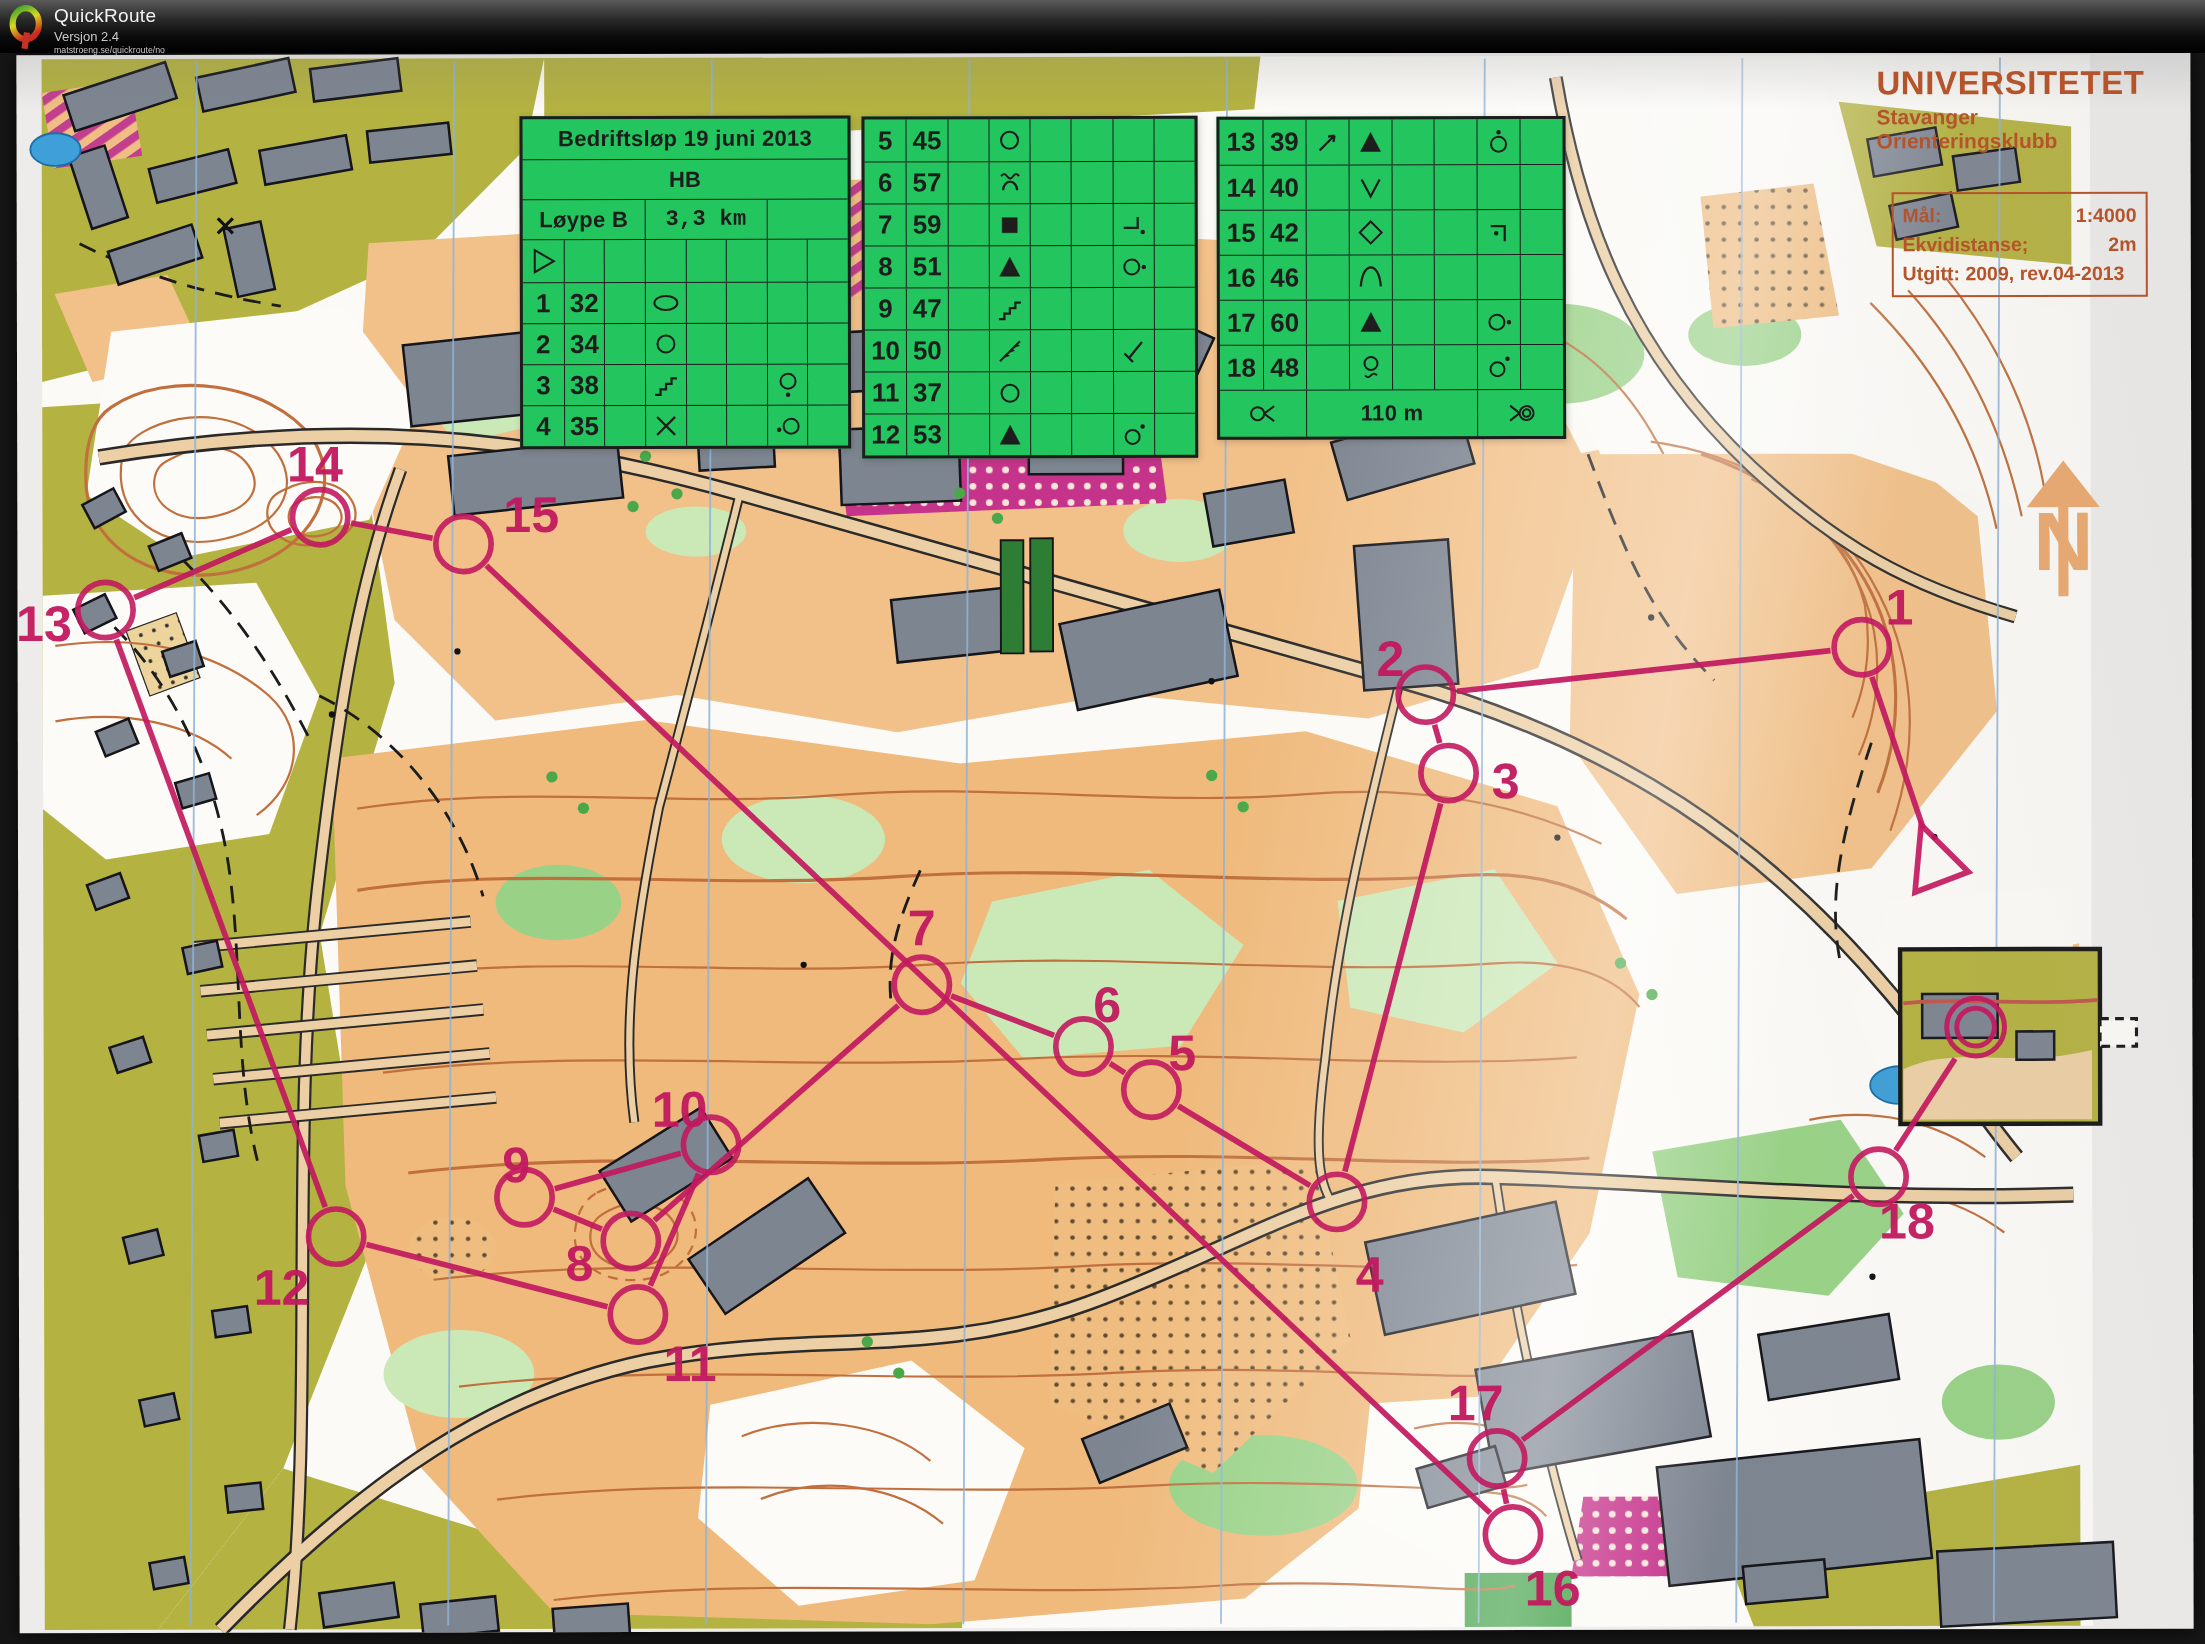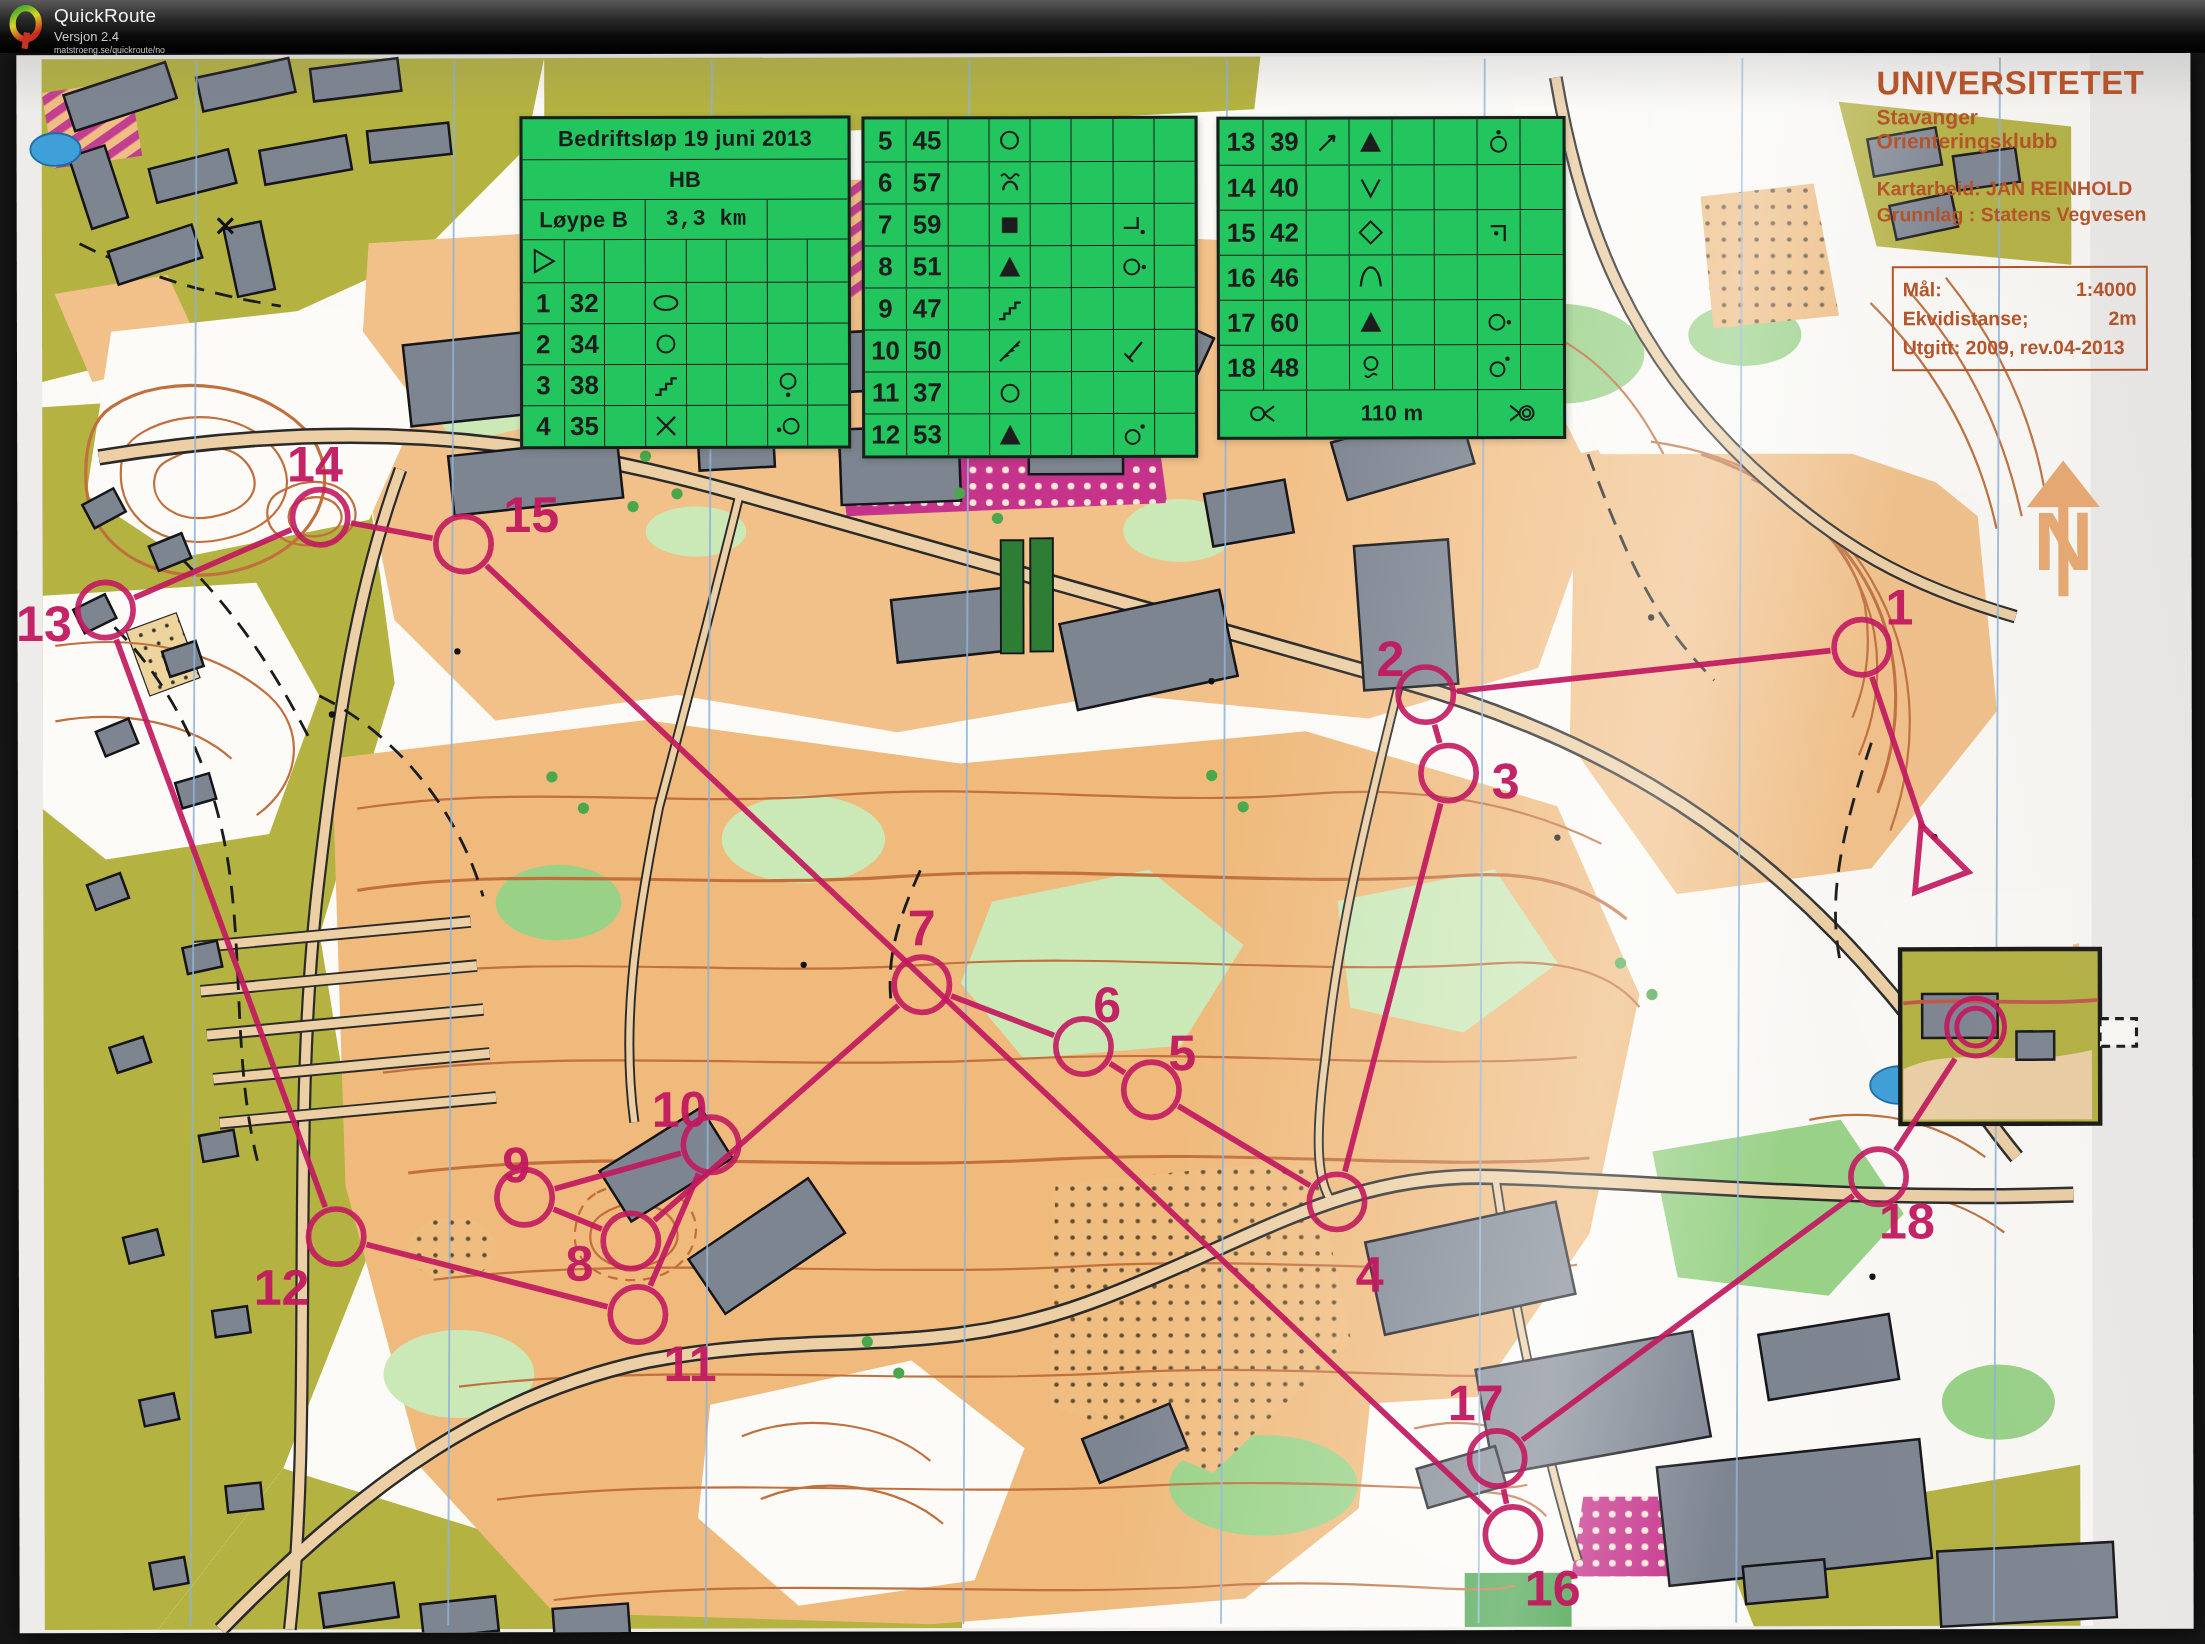--- a/index.html
+++ b/index.html
@@ -752,24 +752,20 @@
             <svg class="sym" viewBox="0 0 60 60">
               <use href="#sym-fork-finish"></use>
             </svg>
           </div>
         </div>
       </div>
 
     <div class="title-block">
       <div class="tb-title">UNIVERSITETET</div>
       <div class="tb-club">Stavanger Orienteringsklubb</div>
-      <div class="tb-credits">
-        <div>Kartarbeid: JAN REINHOLD</div>
-        <div>Grunnlag : Statens Vegvesen</div>
-      </div>
       <div class="info-box">
         <div class="ib-row">
           <span>Mål:</span>
           <span>1:4000</span>
         </div>
         <div class="ib-row">
           <span>Ekvidistanse;</span>
           <span>2m</span>
         </div>
         <div class="ib-row">

